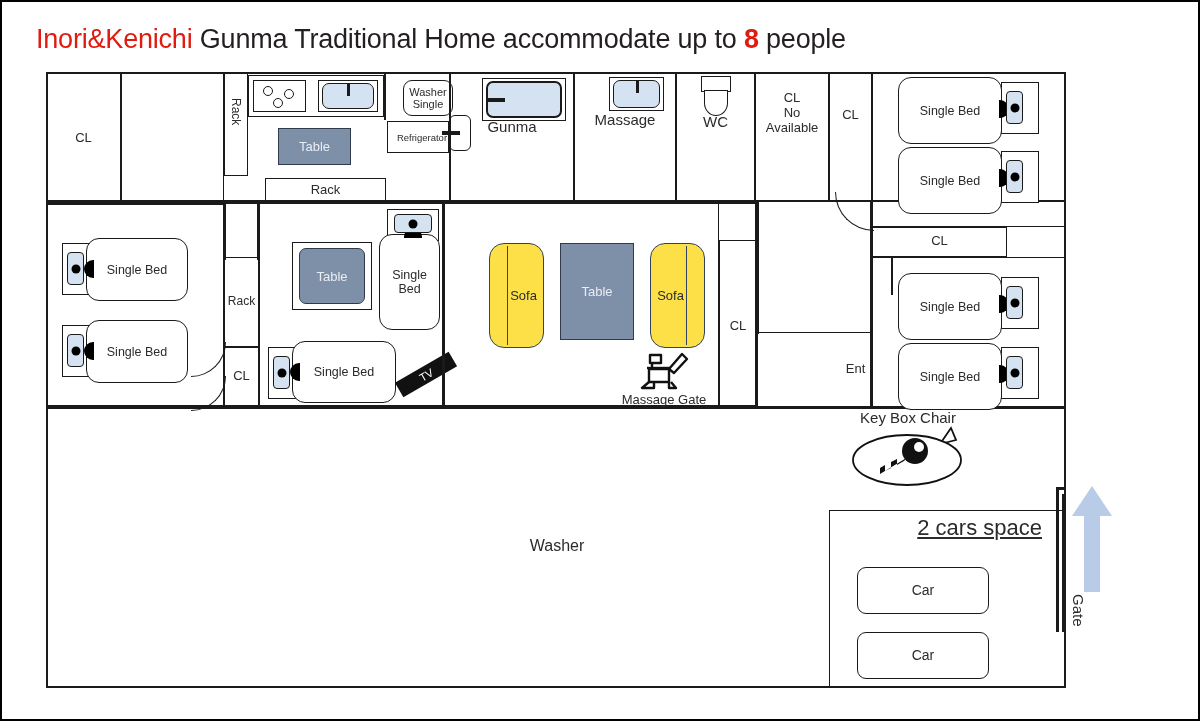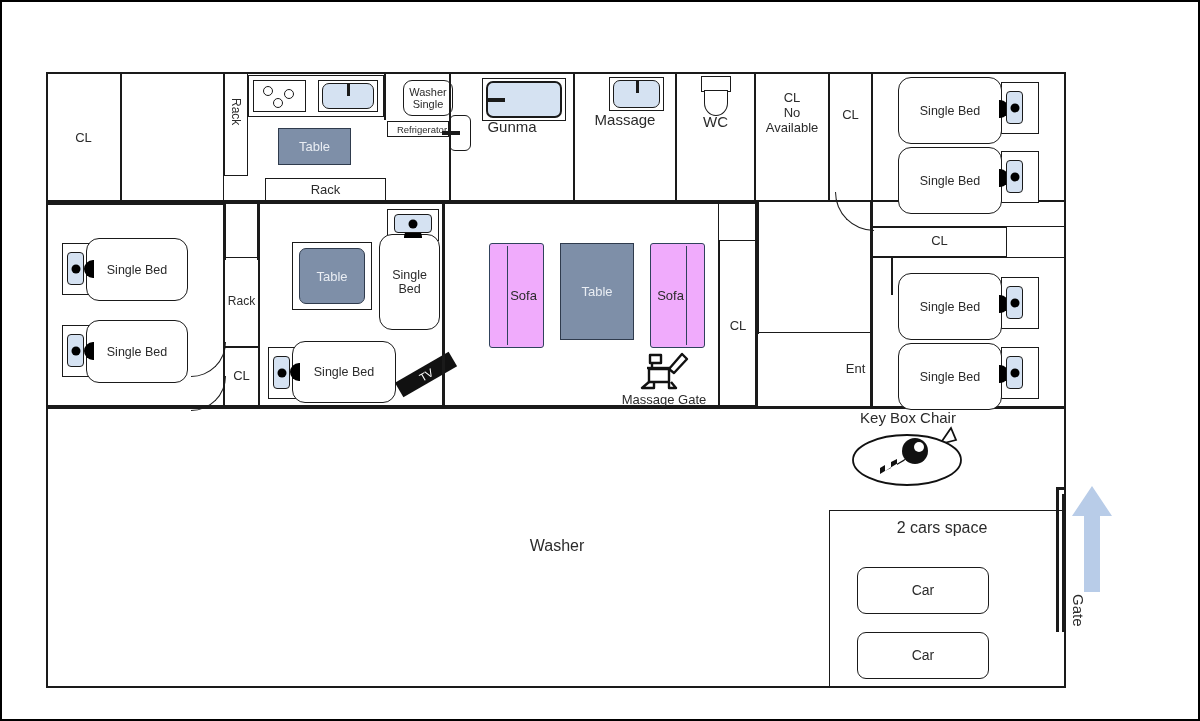--- a/index.html
+++ b/index.html
@@ -107,23 +107,23 @@
     box-sizing: border-box;
     background: #7e8fa8;
     border: 1.4px solid #2f3b4d;
     display: flex; align-items: center; justify-content: center;
     color: #e9edf3;
     font-size: 13px;
   }
   .sofa {
     position: absolute;
     box-sizing: border-box;
-    background: #f0abfc;
+    background: #fde047;
     border: 1.5px solid #30425c;
-    border-radius: 3px;
+    border-radius: 15px;
     display: flex; align-items: center; justify-content: center;
     font-size: 13px; color: #2b2b2b;
   }
   .sofa .seam {
     position: absolute; top: 2px; bottom: 2px; width: 0;
     border-left: 1.5px solid #30425c;
   }
   .basin {
     position: absolute;
     box-sizing: border-box;
@@ -167,20 +167,23 @@
     position: absolute; font-size: 15px; color: #2b2b2b; text-align:center;
     line-height: 19px; white-space: pre-line;
   }
   .arrow-up { position: absolute; }
 </style>
 </head>
 <body>
 
 <div id="page">
 
+  <div class="title">
+    <span class="accent">Inori&amp;Kenichi</span><span> Gunma Traditional Home accommodate up to </span><span class="accent-num">8</span><span> people</span>
+  </div>
 
   <div class="room" style="left:44px; top:70px; width:1020px; height:130px; border-width:2.2px;"></div>
 
   <div class="room" style="left:44px; top:70px; width:75px; height:130px;"></div>
   <div class="lbl" style="left:44px; top:128px; width:75px;">CL</div>
   <div class="room" style="left:119px; top:70px; width:103px; height:130px;"></div>
 
   <div class="room" style="left:222px; top:70px; width:24px; height:104px;"></div>
   <div class="lbl vlabel" style="left:226px; top:96px; width:15px; font-size:12px;">Rack</div>
 
@@ -196,21 +199,21 @@
 
   <div class="tablefill" style="left:276px; top:126px; width:73px; height:37px;">
     <span>Table</span>
   </div>
 
   <div class="round" style="left:401px; top:78px; width:50px; height:36px;">
     <span>Washer
 Single</span>
   </div>
 
-  <div class="boxout" style="left:385px; top:119px; width:62px; height:16px; display:flex; align-items:center; justify-content:center;padding-left:8px;">
+  <div class="boxout" style="left:385px; top:119px; width:62px; height:32px; display:flex; align-items:center; justify-content:center;padding-left:8px;">
     <span class="lbl" style="position:static; font-size:9.5px;">Refrigerator</span>
   </div>
   <div class="round" style="left:447px; top:113px; width:22px; height:36px; border-radius:6px;"></div>
   <div class="wall" style="left:440px; top:129px; width:18px; height:4px;"></div>
 
   <div class="wall" style="left:447px; top:70px; width:2.4px; height:130px;"></div>
   <div class="wall" style="left:382px; top:70px; width:1.8px; height:48px;"></div>
 
   <div class="room" style="left:448px; top:70px; width:124px; height:130px;"></div>
   <div class="boxout" style="left:480px; top:76px; width:84px; height:43px;"></div>
@@ -399,21 +402,21 @@
   <svg class="arrow-up" style="left:1068px; top:484px;" width="44" height="106" viewBox="0 0 44 106">
     <path d="M22 0 L42 30 L30 30 L30 106 L14 106 L14 30 L2 30 Z" fill="#b8cce8"></path>
   </svg>
 
   <div class="wall" style="left:1054px; top:485px; width:3px; height:145px;"></div>
   <div class="wall" style="left:1060px; top:492px; width:3px; height:138px;"></div>
   <div class="wall" style="left:1054px; top:485px; width:9px; height:3px;"></div>
   <div class="lbl vlabel" style="left:1068px; top:592px; width:16px; font-size:15px;">Gate</div>
 
   <div class="room" style="left:827px; top:508px; width:237px; height:178px;"></div>
-  <div class="lbl" style="left:840px; top:518px; width:200px; font-size:16px; text-align:center;">2 cars space</div>
+  <div class="lbl" style="left:840px; top:518px; width:200px; font-size:22px; text-align:right;text-decoration:underline;">2 cars space</div>
   <div class="round" style="left:855px; top:565px; width:132px; height:47px; border-radius:9px; font-size:14px;">
     <span>Car</span>
   </div>
   <div class="round" style="left:855px; top:630px; width:132px; height:47px; border-radius:9px; font-size:14px;">
     <span>Car</span>
   </div>
 
 </div>
 
 </body></html>

